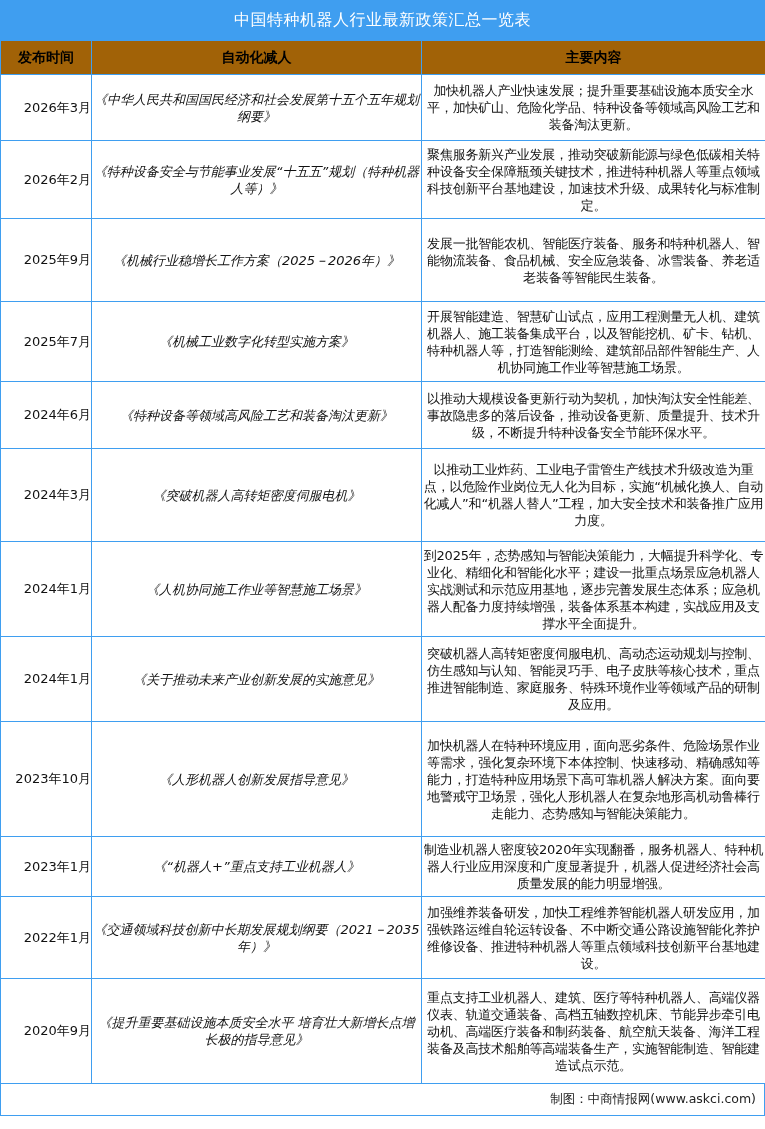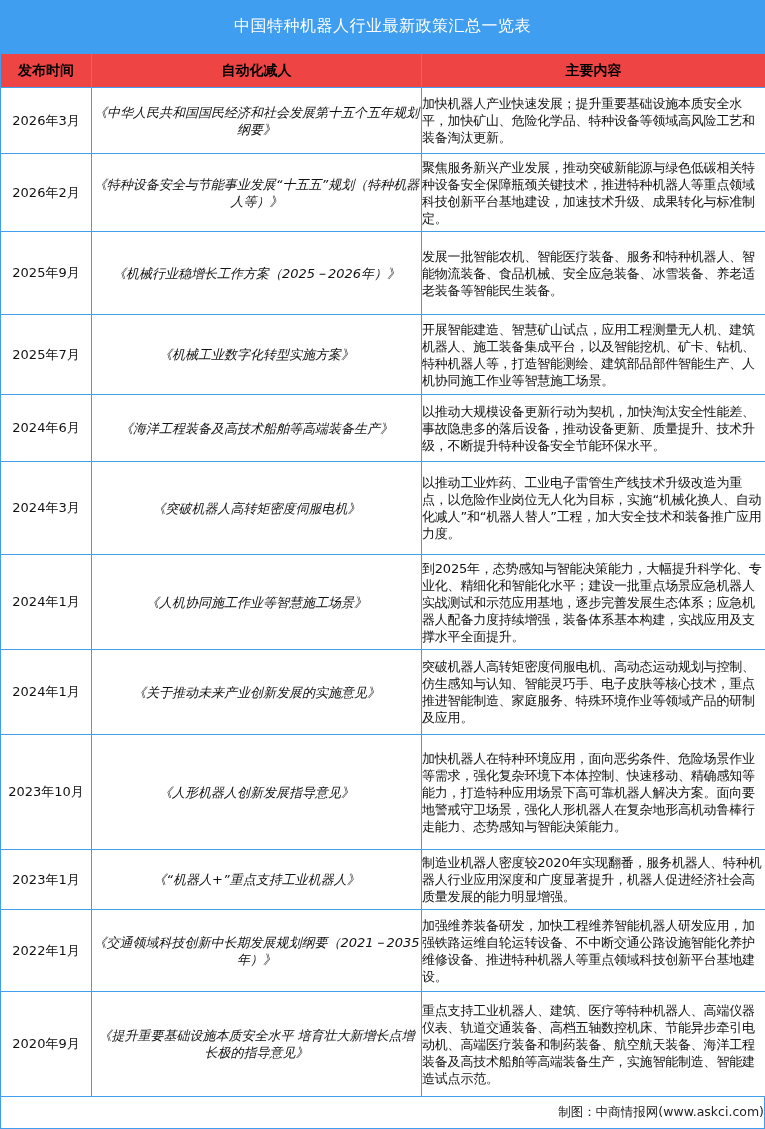--- a/index.html
+++ b/index.html
@@ -1,27 +1,27 @@
 <!DOCTYPE html>
 <html><head>
 <meta charset="utf-8">
 <style>
   html, body { margin:0; padding:0; background:#ffffff; }
   body { width:765px; height:1129px; overflow:hidden; font-family:"DejaVu Sans", "Liberation Sans", sans-serif; }
-  .title-bar { height:53px; background:#3f9ef0; color:#ffffff; display:flex; align-items:center; justify-content:center; font-size:16px; letter-spacing:0.5px; }
+  .title-bar { height:40px; background:#3f9ef0; color:#ffffff; display:flex; align-items:center; justify-content:center; font-size:16px; letter-spacing:0.5px; }
   table.policy { border-collapse:collapse; width:765px; table-layout:fixed; }
   table.policy col.c1 { width:91px; }
   table.policy col.c2 { width:330px; }
   table.policy col.c3 { width:344px; }
-  table.policy th { background:#ef4444; color:#000; font-size:14px; font-weight:bold; height:33px; border:1px solid #3f9ef0; padding:0; }
+  table.policy th { background:#a16207; color:#000; font-size:14px; font-weight:bold; height:33px; border:1px solid #3f9ef0; padding:0; }
   table.policy td { border:1px solid #3f9ef0; font-size:13px; color:#111; vertical-align:middle; padding:0; }
-  td.date { text-align:center; font-size:12.5px;margin-top:40px; }
+  td.date { text-align:right; font-size:12.5px;margin-top:40px; }
   td.name { text-align:center; line-height:17px; padding:0 6px;font-style:italic; }
-  td.content { text-align:left; line-height:17px; padding:1px 3px; font-size:12.6px; letter-spacing:-0.2px; word-break:break-all; }
-  .footer { height:32px; border:1px solid #3f9ef0; border-top:none; box-sizing:border-box; display:flex; align-items:center; justify-content:flex-end; font-size:12.5px; color:#222; }
+  td.content { text-align:center; line-height:17px; padding:1px 3px; font-size:12.6px; letter-spacing:-0.2px; word-break:break-all; }
+  .footer { height:32px; border:1px solid #3f9ef0; border-top:none; box-sizing:border-box; display:flex; align-items:center; justify-content:flex-end; padding-right:8px; font-size:12.5px; color:#222; }
 </style>
 </head>
 <body>
 
 <div class="title-bar">中国特种机器人行业最新政策汇总一览表</div>
 
 <table class="policy">
   <colgroup>
       <col class="c1">
       <col class="c2">
@@ -50,21 +50,21 @@
         <td class="name">《机械行业稳增长工作方案（2025－2026年）》</td>
         <td class="content">发展一批智能农机、智能医疗装备、服务和特种机器人、智能物流装备、食品机械、安全应急装备、冰雪装备、养老适老装备等智能民生装备。</td>
       </tr>
       <tr style="height: 80px;">
         <td class="date">2025年7月</td>
         <td class="name">《机械工业数字化转型实施方案》</td>
         <td class="content">开展智能建造、智慧矿山试点，应用工程测量无人机、建筑机器人、施工装备集成平台，以及智能挖机、矿卡、钻机、特种机器人等，打造智能测绘、建筑部品部件智能生产、人机协同施工作业等智慧施工场景。</td>
       </tr>
       <tr style="height: 67px;">
         <td class="date">2024年6月</td>
-        <td class="name">《海洋工程装备及高技术船舶等高端装备生产》</td>
+        <td class="name">《特种设备等领域高风险工艺和装备淘汰更新》</td>
         <td class="content">以推动大规模设备更新行动为契机，加快淘汰安全性能差、事故隐患多的落后设备，推动设备更新、质量提升、技术升级，不断提升特种设备安全节能环保水平。</td>
       </tr>
       <tr style="height: 93px;">
         <td class="date">2024年3月</td>
         <td class="name">《突破机器人高转矩密度伺服电机》</td>
         <td class="content">以推动工业炸药、工业电子雷管生产线技术升级改造为重点，以危险作业岗位无人化为目标，实施“机械化换人、自动化减人”和“机器人替人”工程，加大安全技术和装备推广应用力度。</td>
       </tr>
       <tr style="height: 95px;">
         <td class="date">2024年1月</td>
         <td class="name">《人机协同施工作业等智慧施工场景》</td>

